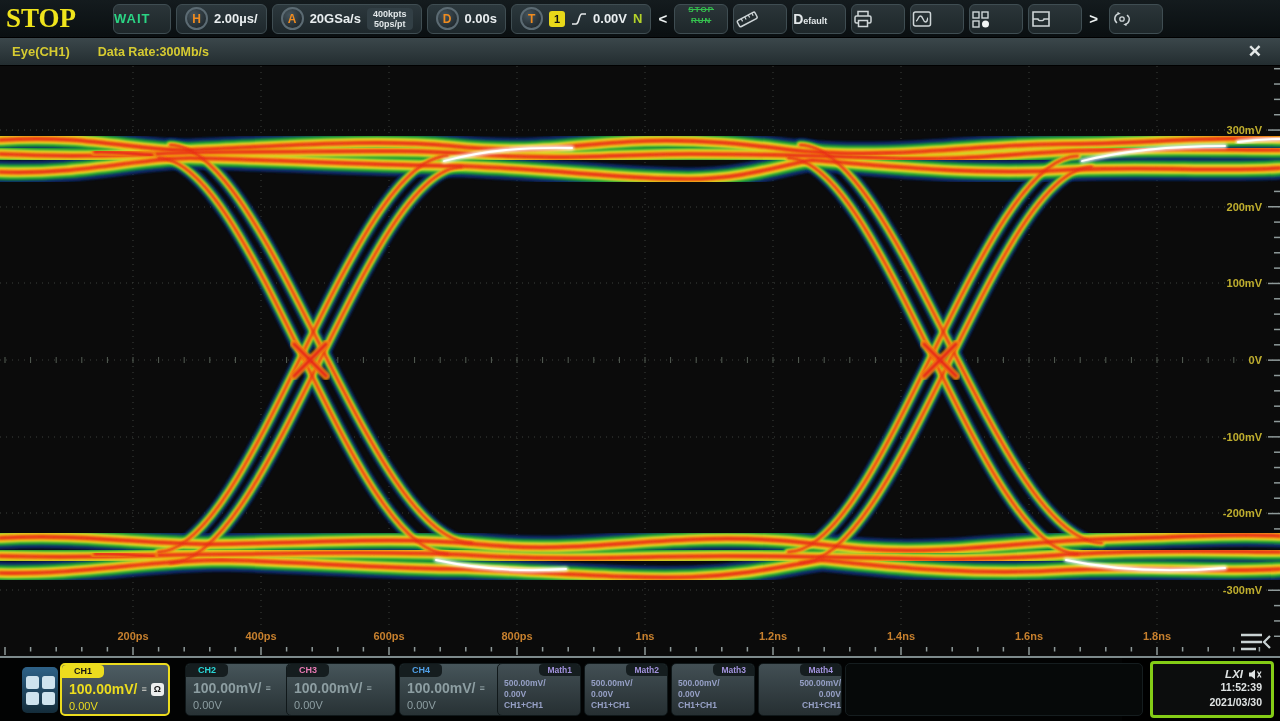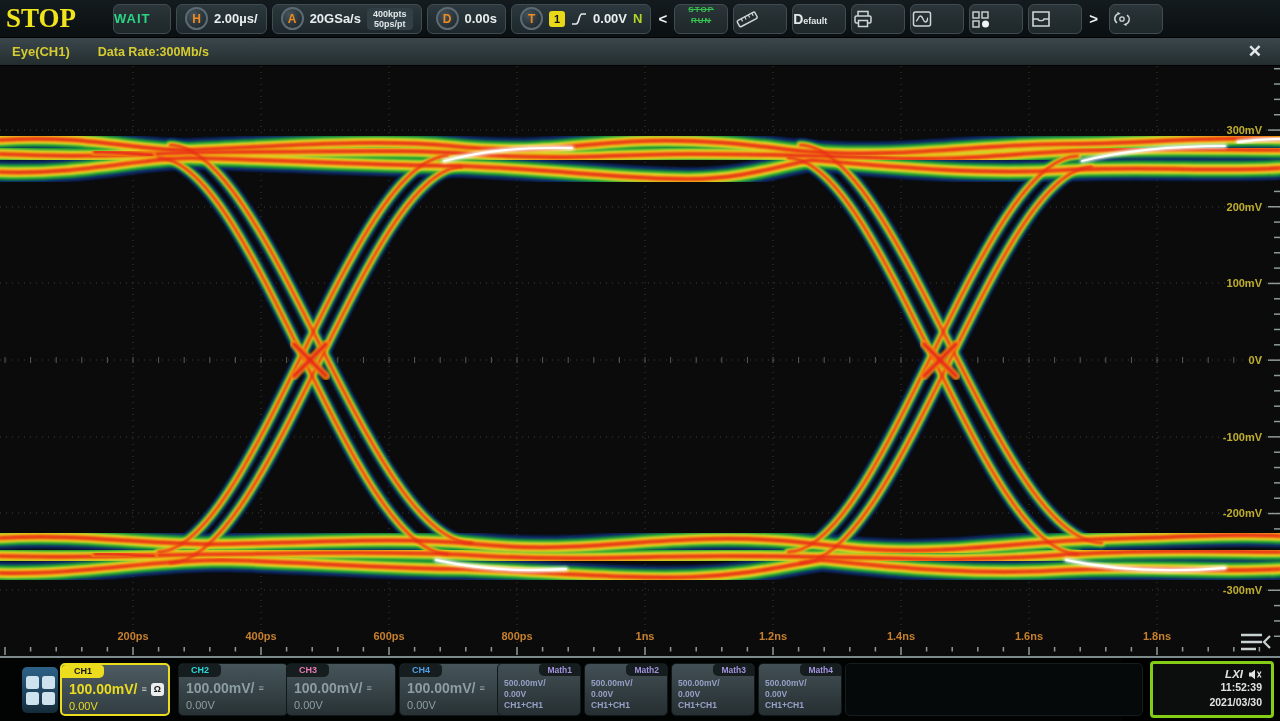--- a/index.html
+++ b/index.html
@@ -491,21 +491,21 @@
   <div class="ch-panel active" style="left: 60px; --ch: #ecdc1e;">
     <div class="ch-tab">CH1</div>
     <div class="ch-line1">
       <span class="ch-scale">100.00mV/</span>
       <span class="bw-icon">≡</span>
       <span class="ohm-badge">Ω</span>
     </div>
     <div class="ch-offset">0.00V</div>
   </div>
 
-  <div class="ch-panel" style="left: 178px; --ch: #29d8d8;">
+  <div class="ch-panel" style="left: 185px; --ch: #29d8d8;">
     <div class="ch-tab">CH2</div>
     <div class="ch-line1">
       <span class="ch-scale">100.00mV/</span>
       <span class="bw-icon">≡</span>
     </div>
     <div class="ch-offset">0.00V</div>
   </div>
 
   <div class="ch-panel" style="left: 286px; --ch: #e87ab4;">
     <div class="ch-tab">CH3</div>
@@ -536,21 +536,21 @@
     <div class="m-line first">500.00mV/</div>
     <div class="m-line">0.00V</div>
     <div class="m-line">CH1+CH1</div>
   </div>
   <div class="math-panel" style="left: 671px; --mc: #a393de;">
     <div class="math-tab">Math3</div>
     <div class="m-line first">500.00mV/</div>
     <div class="m-line">0.00V</div>
     <div class="m-line">CH1+CH1</div>
   </div>
-  <div class="math-panel" style="left: 758px; --mc: #a393de;">
+  <div class="math-panel" style="left: 758px; text-align: right; --mc: #a393de;">
     <div class="math-tab">Math4</div>
     <div class="m-line first">500.00mV/</div>
     <div class="m-line">0.00V</div>
     <div class="m-line">CH1+CH1</div>
   </div>
 
   <div class="empty-panel"></div>
 
   <div class="dt-panel">
     <div class="lxi-row">

